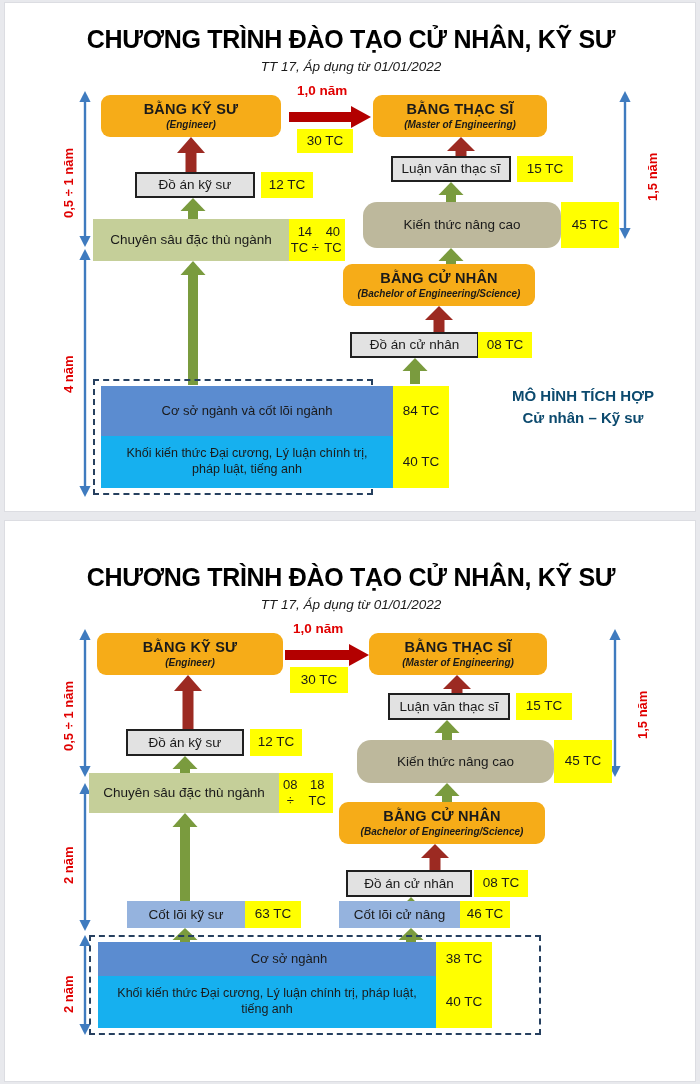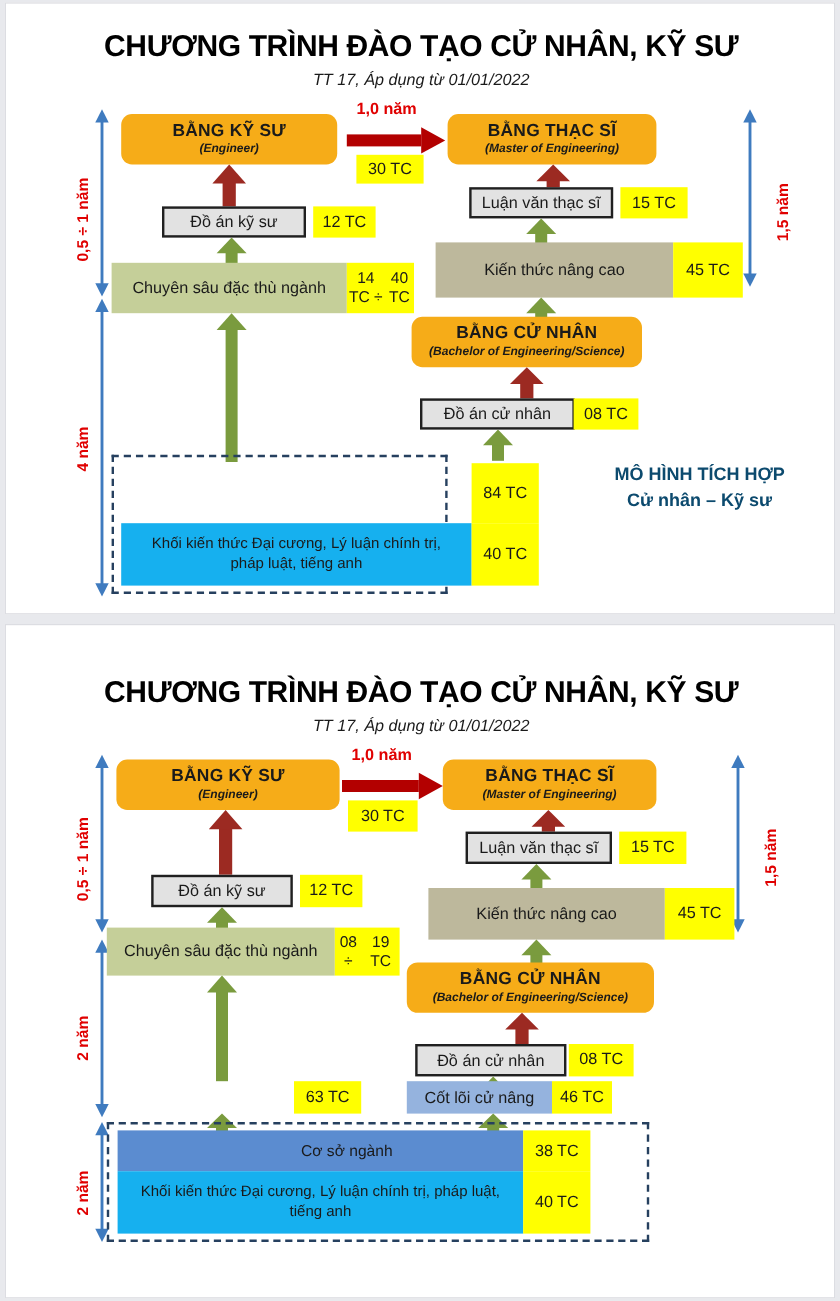--- a/index.html
+++ b/index.html
@@ -56,21 +56,21 @@
   }
   .box-orange .l1 { font-weight: bold; font-size: 14.5px; letter-spacing:.2px;}
   .box-orange .l2 { font-weight: bold; font-style: italic; font-size: 10px; margin-top:1px;}
 
   .box-gray {
     background: #e2e2e2;
     border: 2px solid #202020;
     font-size: 13.5px;
   }
   .box-olive { background: #c5cf99; font-size: 13.5px; }
-  .box-khaki { background: #bdb89c; font-size: 13.5px; }
+  .box-khaki { background: #bdb89c; font-size: 13.5px; border-radius: 14px; }
   .box-bluedk { background: #5b8cd0; font-size: 13px; }
   .box-bluelt { background: #16b0ef; font-size: 12.5px; line-height:1.25; }
   .box-bluemid{ background: #95b3de; font-size: 13.5px; }
 
   .tc {
     position: absolute;
     background: #ffff00;
     display: flex; align-items: center; justify-content: center;
     text-align: center;
     font-size: 13.5px; color: #1a1a1a; line-height: 1.2;
@@ -237,20 +237,21 @@
 
       <div class="arrow" style="left:175px; top:258px;">
         <svg width="26" height="124" viewBox="0 0 26 124">
           <rect x="8" y="13" width="10" height="111" fill="#7a9b3e"></rect>
           <polygon points="13,0 0.5,14 25.5,14" fill="#7a9b3e"></polygon>
         </svg>
       </div>
 
       <div class="dashbox" style="left:88px; top:376px; width:280px; height:116px;"></div>
 
+      <div class="box box-bluedk" style="left:96px; top:383px; width:292px; height:50px;">Cơ sở ngành và cốt lõi ngành</div>
       <div class="tc" style="left:388px; top:383px; width:56px; height:50px;">84 TC</div>
 
       <div class="box box-bluelt" style="left:96px; top:433px; width:292px; height:52px; padding:0 10px;">Khối kiến thức Đại cương, Lý luận chính trị, pháp luật, tiếng anh</div>
       <div class="tc" style="left:388px; top:433px; width:56px; height:52px;">40 TC</div>
 
       <div class="model-note" style="left:478px; top:382px; width:200px;">
         <span>MÔ HÌNH TÍCH HỢP</span><br>
         <span>Cử nhân – Kỹ sư</span>
       </div>
 
@@ -351,21 +352,21 @@
           <polygon points="13,0 0.5,13 25.5,13" fill="#7a9b3e"></polygon>
         </svg>
       </div>
 
       <div class="box box-khaki" style="left:352px; top:219px; width:197px; height:43px;">Kiến thức nâng cao</div>
       <div class="tc" style="left:549px; top:219px; width:58px; height:43px;">45 TC</div>
 
       <div class="box box-olive" style="left:84px; top:252px; width:190px; height:40px;">Chuyên sâu đặc thù ngành</div>
       <div class="tc two" style="left:274px; top:252px; width:54px; height:40px; flex-direction:row;">
         <span>08 ÷</span>
-        <span>19 TC</span>
+        <span>18 TC</span>
       </div>
 
       <div class="arrow" style="left:429px; top:262px;">
         <svg width="26" height="26" viewBox="0 0 26 26">
           <rect x="8" y="11" width="10" height="15" fill="#7a9b3e"></rect>
           <polygon points="13,0 0.5,13 25.5,13" fill="#7a9b3e"></polygon>
         </svg>
       </div>
 
       <div class="box box-orange" style="left:334px; top:281px; width:206px; height:42px;">
@@ -390,20 +391,21 @@
         </svg>
       </div>
 
       <div class="arrow" style="left:167px; top:292px;">
         <svg width="26" height="88" viewBox="0 0 26 88">
           <rect x="8" y="13" width="10" height="75" fill="#7a9b3e"></rect>
           <polygon points="13,0 0.5,14 25.5,14" fill="#7a9b3e"></polygon>
         </svg>
       </div>
 
+      <div class="box box-bluemid" style="left:122px; top:380px; width:118px; height:27px;">Cốt lõi kỹ sư</div>
       <div class="tc" style="left:240px; top:380px; width:56px; height:27px;">63 TC</div>
 
       <div class="box box-bluemid" style="left:334px; top:380px; width:121px; height:27px;">Cốt lõi cử nâng</div>
       <div class="tc" style="left:455px; top:380px; width:50px; height:27px;">46 TC</div>
 
       <div class="arrow" style="left:167px; top:407px;">
         <svg width="26" height="22" viewBox="0 0 26 22">
           <rect x="8" y="10" width="10" height="12" fill="#7a9b3e"></rect>
           <polygon points="13,0 0.5,12 25.5,12" fill="#7a9b3e"></polygon>
         </svg>

